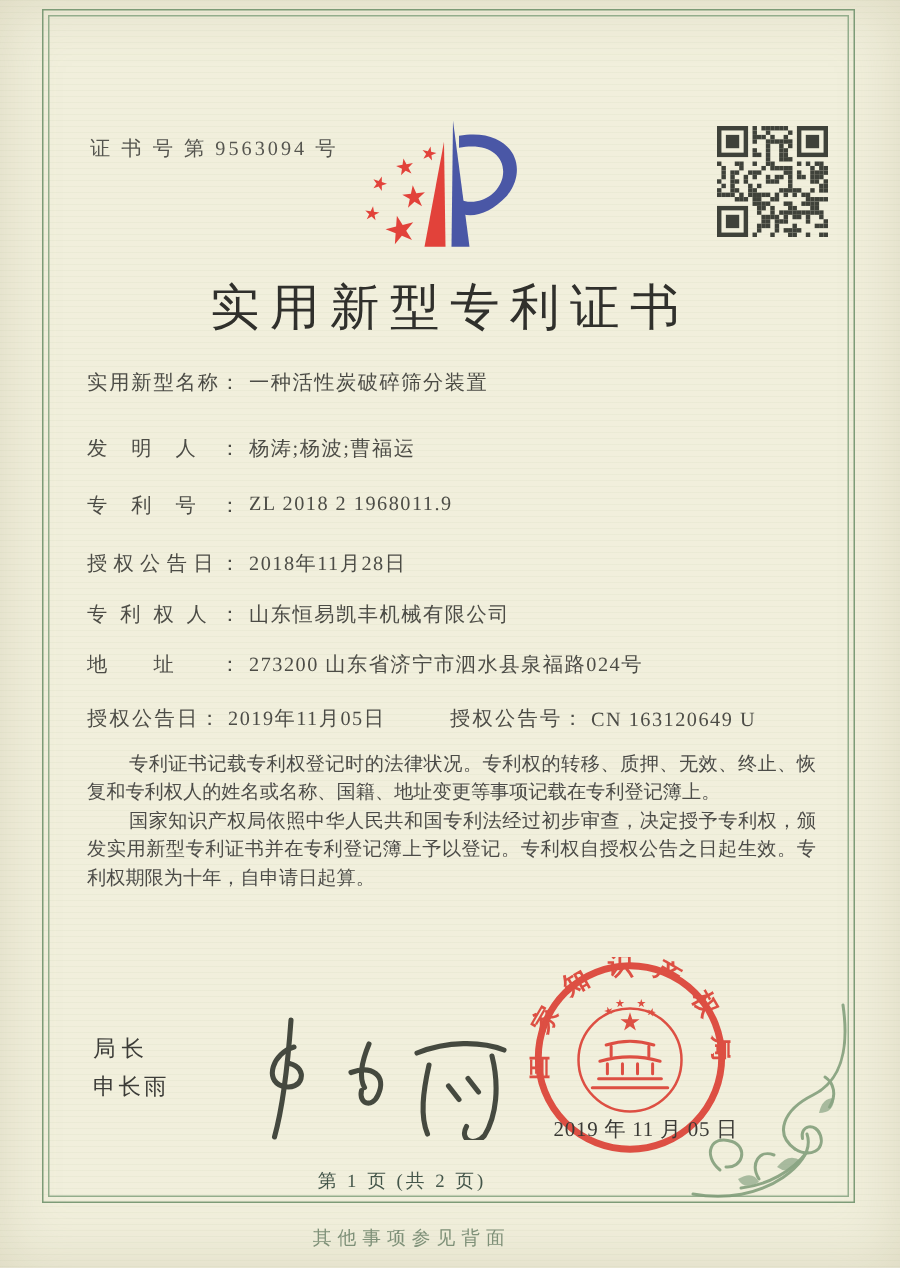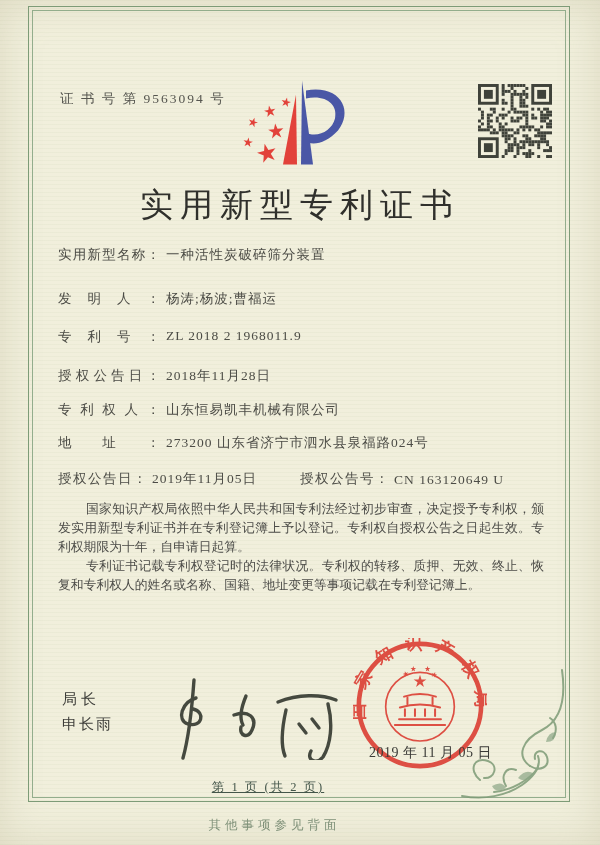--- a/index.html
+++ b/index.html
@@ -48,21 +48,21 @@
   .sig-title{ position:absolute; left:62px; top:690px; font-size:15px; letter-spacing:4px; color:#3c3c38; }
   .sig-name{ position:absolute; left:62px; top:715px; font-size:15px; letter-spacing:2px; color:#3c3c38; }
   .signature-svg{ position:absolute; left:158px; top:670px; width:195px; height:90px; }
   .seal-svg{ position:absolute; left:353px; top:638px; width:134px; height:134px; opacity:0.92; }
   .seal-date{
     position:absolute; left:348px; top:744px; width:165px; text-align:center;
     font-size:14px; color:#3a3a36; letter-spacing:0.5px;
   }
   .page-info{
     position:absolute; left:0; top:779px; width:536px; text-align:center;
-    font-size:12.5px; color:#44564a; letter-spacing:2px;text-decoration:underline;
+    font-size:12.5px; color:#44564a; letter-spacing:2px;
   }
   .back-note{
     position:absolute; left:0; top:817px; width:549px; text-align:center;
     font-size:12.5px; color:#7e9078; letter-spacing:4px;
   }
   .flourish{ position:absolute; left:458px; top:668px; width:112px; height:134px; }
 </style>
 </head>
 <body>
 
@@ -339,22 +339,22 @@
   <div class="grant-pair" style="left:58px; top:470px">
     <span class="glabel">授权公告日：</span>
     <span class="gvalue">2019年11月05日</span>
   </div>
   <div class="grant-pair" style="left:300px; top:470px">
     <span class="glabel">授权公告号：</span>
     <span class="gvalue">CN 163120649 U</span>
   </div>
 
   <div class="body-text">
+    <p>专利证书记载专利权登记时的法律状况。专利权的转移、质押、无效、终止、恢复和专利权人的姓名或名称、国籍、地址变更等事项记载在专利登记簿上。</p>
     <p>国家知识产权局依照中华人民共和国专利法经过初步审查，决定授予专利权，颁发实用新型专利证书并在专利登记簿上予以登记。专利权自授权公告之日起生效。专利权期限为十年，自申请日起算。</p>
-    <p>专利证书记载专利权登记时的法律状况。专利权的转移、质押、无效、终止、恢复和专利权人的姓名或名称、国籍、地址变更等事项记载在专利登记簿上。</p>
   </div>
 
   <div class="sig-title">局长</div>
   <div class="sig-name">申长雨</div>
   <svg class="signature-svg" viewBox="0 0 195 90">
     <g fill="none" stroke="#45493f" stroke-width="3.4" stroke-linecap="round">
       <path d="M38,28 C24,32 18,50 30,54 C44,58 48,42 35,39"></path>
       <path d="M36,10 C34,38 30,70 25,88"></path>
       <path d="M88,26 C83,38 81,48 85,55"></path>
       <path d="M76,45 C90,40 100,47 94,60 C90,69 81,66 83,57"></path>

